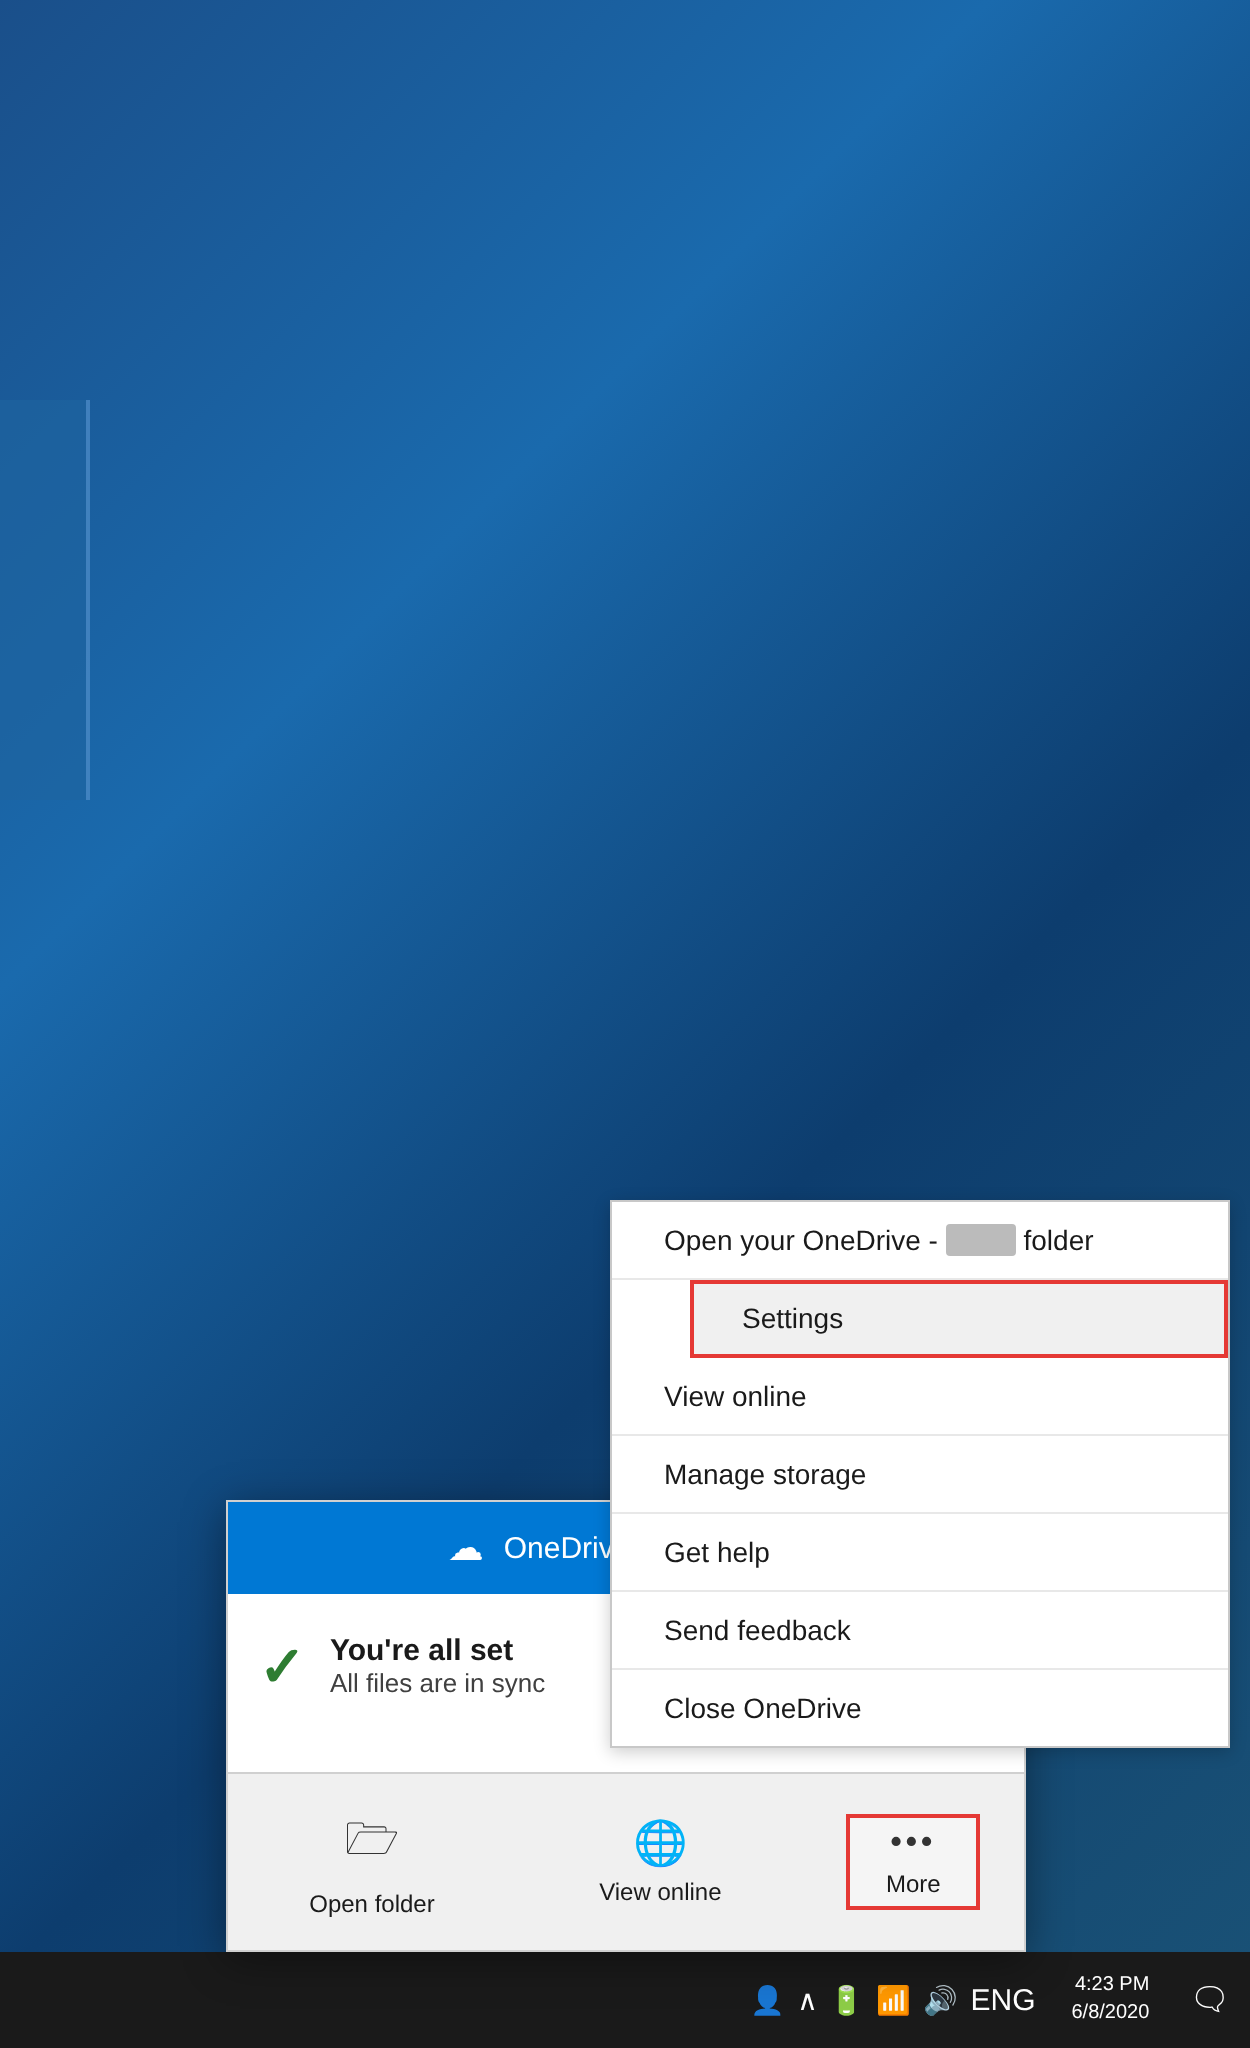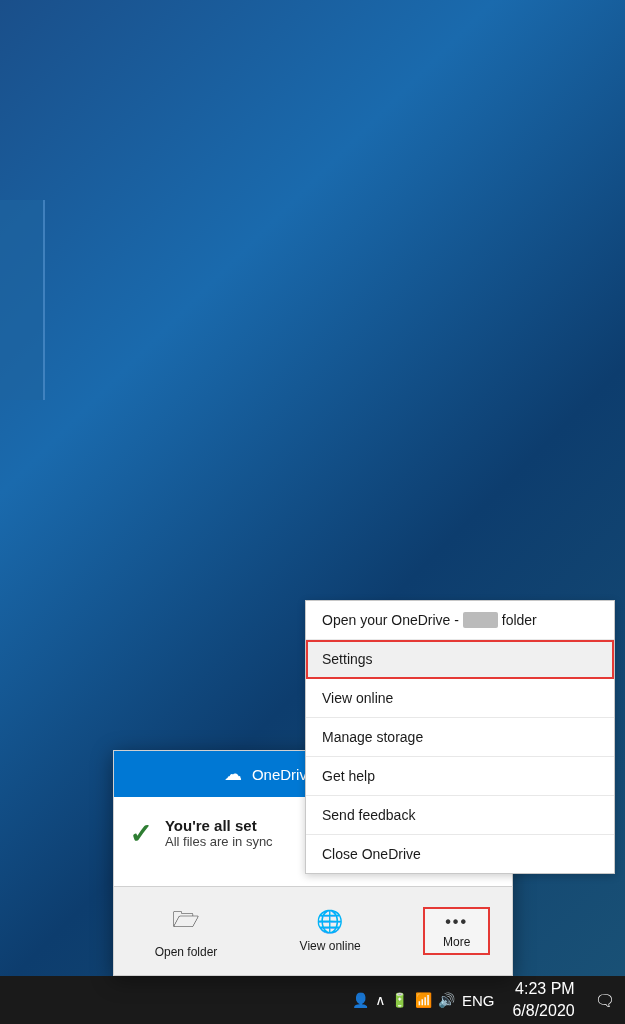--- a/index.html
+++ b/index.html
@@ -51,21 +51,21 @@
     }
 
     .taskbar-icon {
       color: white;
       font-size: 14px;
     }
 
     .taskbar-time {
       text-align: right;
       color: white;
-      font-size: 16px;
+      font-size: 10px;
       line-height: 1.4;
       margin-right: 8px;
     }
 
     .taskbar-notification {
       color: white;
       font-size: 16px;
       margin-left: 4px;
     }
 
@@ -143,39 +143,40 @@
       right: 10px;
       bottom: 150px;
       width: 310px;
       background: white;
       border: 1px solid #c8c8c8;
       box-shadow: 0 2px 8px rgba(0,0,0,0.2);
       z-index: 200;
     }
 
     .context-menu-item {
-      padding: 11px 16px;
+      padding: 11px 26px;
       font-size: 14px;
       color: #1a1a1a;
       cursor: pointer;
       border-bottom: 1px solid #e8e8e8;
       display: flex;
       align-items: center;
       justify-content: space-between;
       background: white;
     }
 
     .context-menu-item:last-child {
       border-bottom: none;
     }
 
     .context-menu-item.highlighted {
       background: #f0f0f0;
       outline: 2px solid #e53935;
       outline-offset: -2px;
+      margin-left: 39px;
     }
 
     .context-menu-item .blurred-text {
       display: inline-block;
       background: #bbb;
       color: transparent;
       border-radius: 2px;
       font-size: 14px;
       user-select: none;
     }

